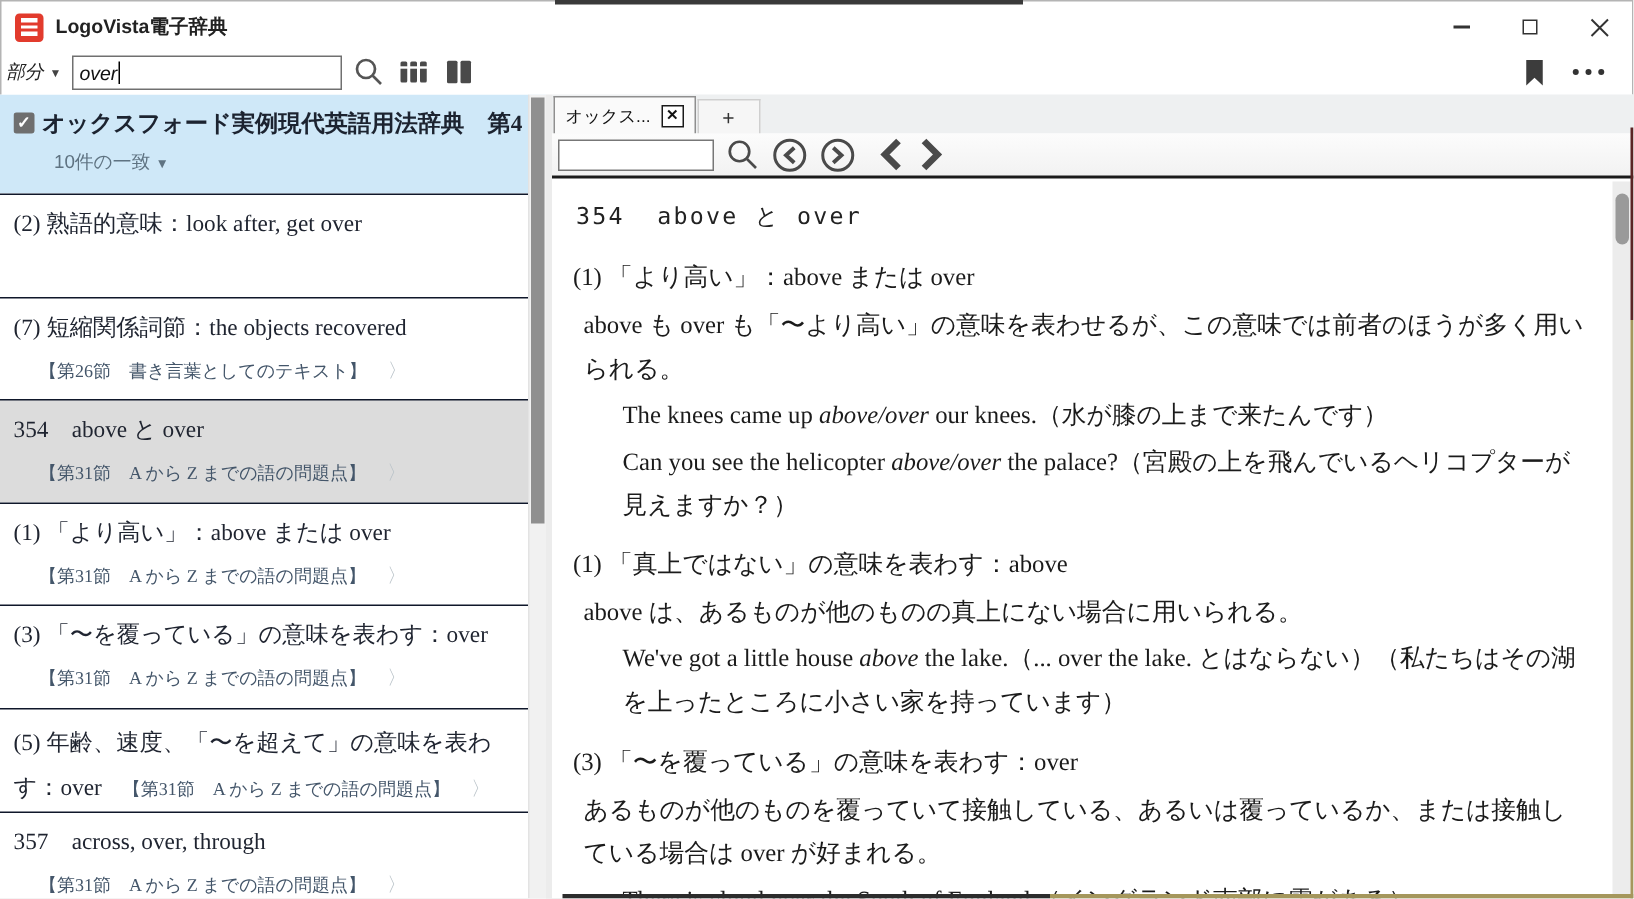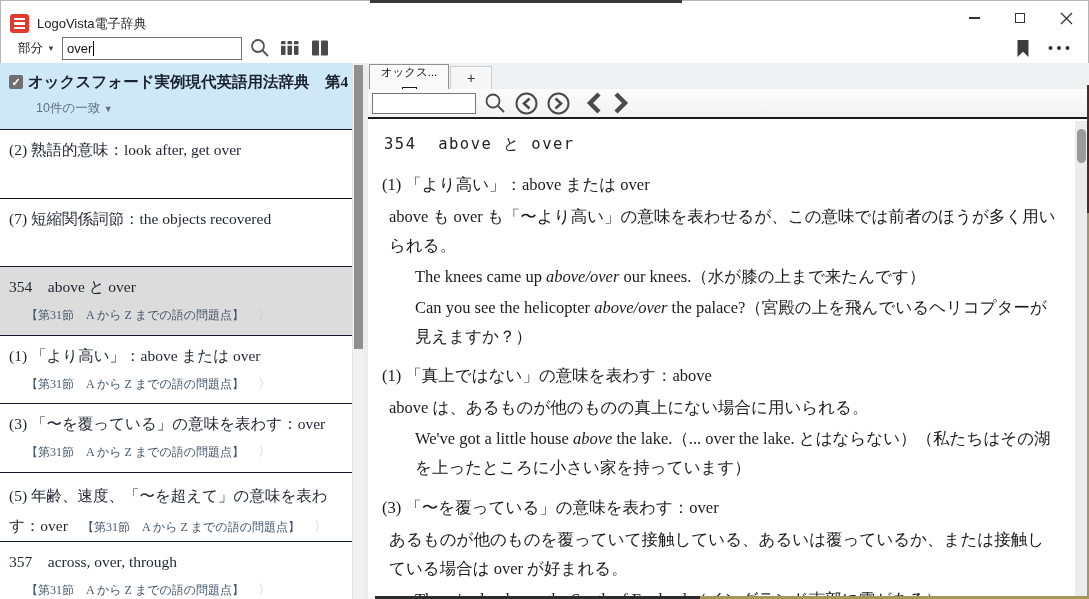--- a/index.html
+++ b/index.html
@@ -2,34 +2,34 @@
 <html><head>
 <meta charset="utf-8">
 <style>
   * { margin:0; padding:0; box-sizing:border-box; }
   html,body { width:1089px; height:599px; overflow:hidden; background:#fff;
               font-family:"Liberation Sans", sans-serif; }
   .window { position:relative; width:1089px; height:599px; background:#fff;
             box-shadow: inset 0 0 0 1px #b4b4b4; }
 
   
-  .titlebar { height:33px; display:flex; align-items:flex-end; padding:3px 0 0 10px; }
+  .titlebar { height:33px; display:flex; align-items:center; padding:3px 0 0 10px;font-weight:bold; }
   .appicon { width:19px; height:19px; background:#e23b2d; border-radius:3px;
              display:inline-flex; flex-direction:column; justify-content:center;
              align-items:center; gap:2px; margin-right:8px; }
   .appicon i { display:block; width:11px; height:2.5px; background:#fff; }
   .wtitle { font-size:13px; color:#222; }
   .wincontrols { margin-left:auto; display:flex; height:30px; }
   .wc { width:46px; display:flex; align-items:center; justify-content:center; color:#222; }
   .wc .minus { width:11px; height:1.5px; background:#333; display:block; }
   .wc .maxbox { width:10px; height:10px; border:1.5px solid #333; display:block; }
   .wc.closex { font-size:14px; font-weight:400; }
 
   
-  .toolbar { height:30px; display:flex; align-items:center; padding-left:18px; gap:7px; }
+  .toolbar { height:30px; display:flex; align-items:center; padding-left:4px; gap:7px;font-style:italic; }
   .mode { font-size:12.5px; color:#222; display:flex; align-items:center; gap:4px; cursor:default; }
   .mode .dd { font-size:8px; color:#444; }
   .searchbox { width:180px; height:23px; border:1px solid #707070; background:#fff;
                display:flex; align-items:center; padding-left:4px; font-size:13px; color:#111; }
   .caret { display:inline-block; width:1px; height:15px; background:#000; margin-left:1px; }
   .ticon { display:inline-flex; align-items:center; justify-content:center; }
   .tright { margin-left:auto; display:flex; align-items:center; gap:16px; padding-right:18px; }
 
   
   .main { display:flex; height:536px; }
@@ -58,21 +58,21 @@
   .vscroll-left { position:absolute; top:0; right:0; width:12px; height:100%;
                   background:#f1f1f1; border-left:1px solid #e3e3e3; }
   .vscroll-left .thumb { position:absolute; top:2px; left:1px; right:1px; height:284px;
                          background:#8f8f8f; }
 
   
   .rightpanel { flex:1; display:flex; flex-direction:column; position:relative; background:#fff; }
   .tabbar { height:26px; background:#eef0f1; display:flex; align-items:flex-end; padding-left:1px; }
   .tab.active { height:25px; background:#fafafa; border:1px solid #8f8f8f; border-bottom:none;
                 display:flex; align-items:center; gap:7px; padding:0 7px; font-size:11.5px;
-                color:#111; min-width:80px;flex-direction:column; }
+                color:#111; min-width:80px; }
   .closebox { width:15px; height:15px; border:1.6px solid #1a1a1a; background:#fff; color:#111;
               font-size:10px; font-weight:bold; display:flex; align-items:center; justify-content:center; }
   .tab.plus { height:23px; width:42px; background:#f6f6f6; border:1px solid #cfcfcf; border-bottom:none;
               display:flex; align-items:center; justify-content:center; font-size:14px; color:#333;
               margin-left:1px; }
   .viewtoolbar { height:30px; background:linear-gradient(#fcfcfc,#f2f2f2);
                  border-bottom:2px solid #1b1b1b; display:flex; align-items:center;
                  padding-left:4px; gap:7px; }
   .vsearch { width:104px; height:21px; background:#fff; border:1px solid #777; }
 
@@ -183,20 +183,21 @@
           <span class="dd">▼</span>
         </div>
       </div>
       <div class="list">
   <div class="list-item">
     <div class="li-title">(2) 熟語的意味：look after, get over</div>
   </div>
 
   <div class="list-item">
     <div class="li-title">(7) 短縮関係詞節：the objects recovered</div>
+    <div class="li-sub"><span class="sec">【第26節　書き言葉としてのテキスト】</span><span class="chev">〉</span></div>
   </div>
 
   <div class="list-item selected">
     <div class="li-title">354　above と over</div>
     <div class="li-sub"><span class="sec">【第31節　A から Z までの語の問題点】</span><span class="chev">〉</span></div>
   </div>
 
   <div class="list-item">
     <div class="li-title">(1) 「より高い」：above または over</div>
     <div class="li-sub"><span class="sec">【第31節　A から Z までの語の問題点】</span><span class="chev">〉</span></div>

